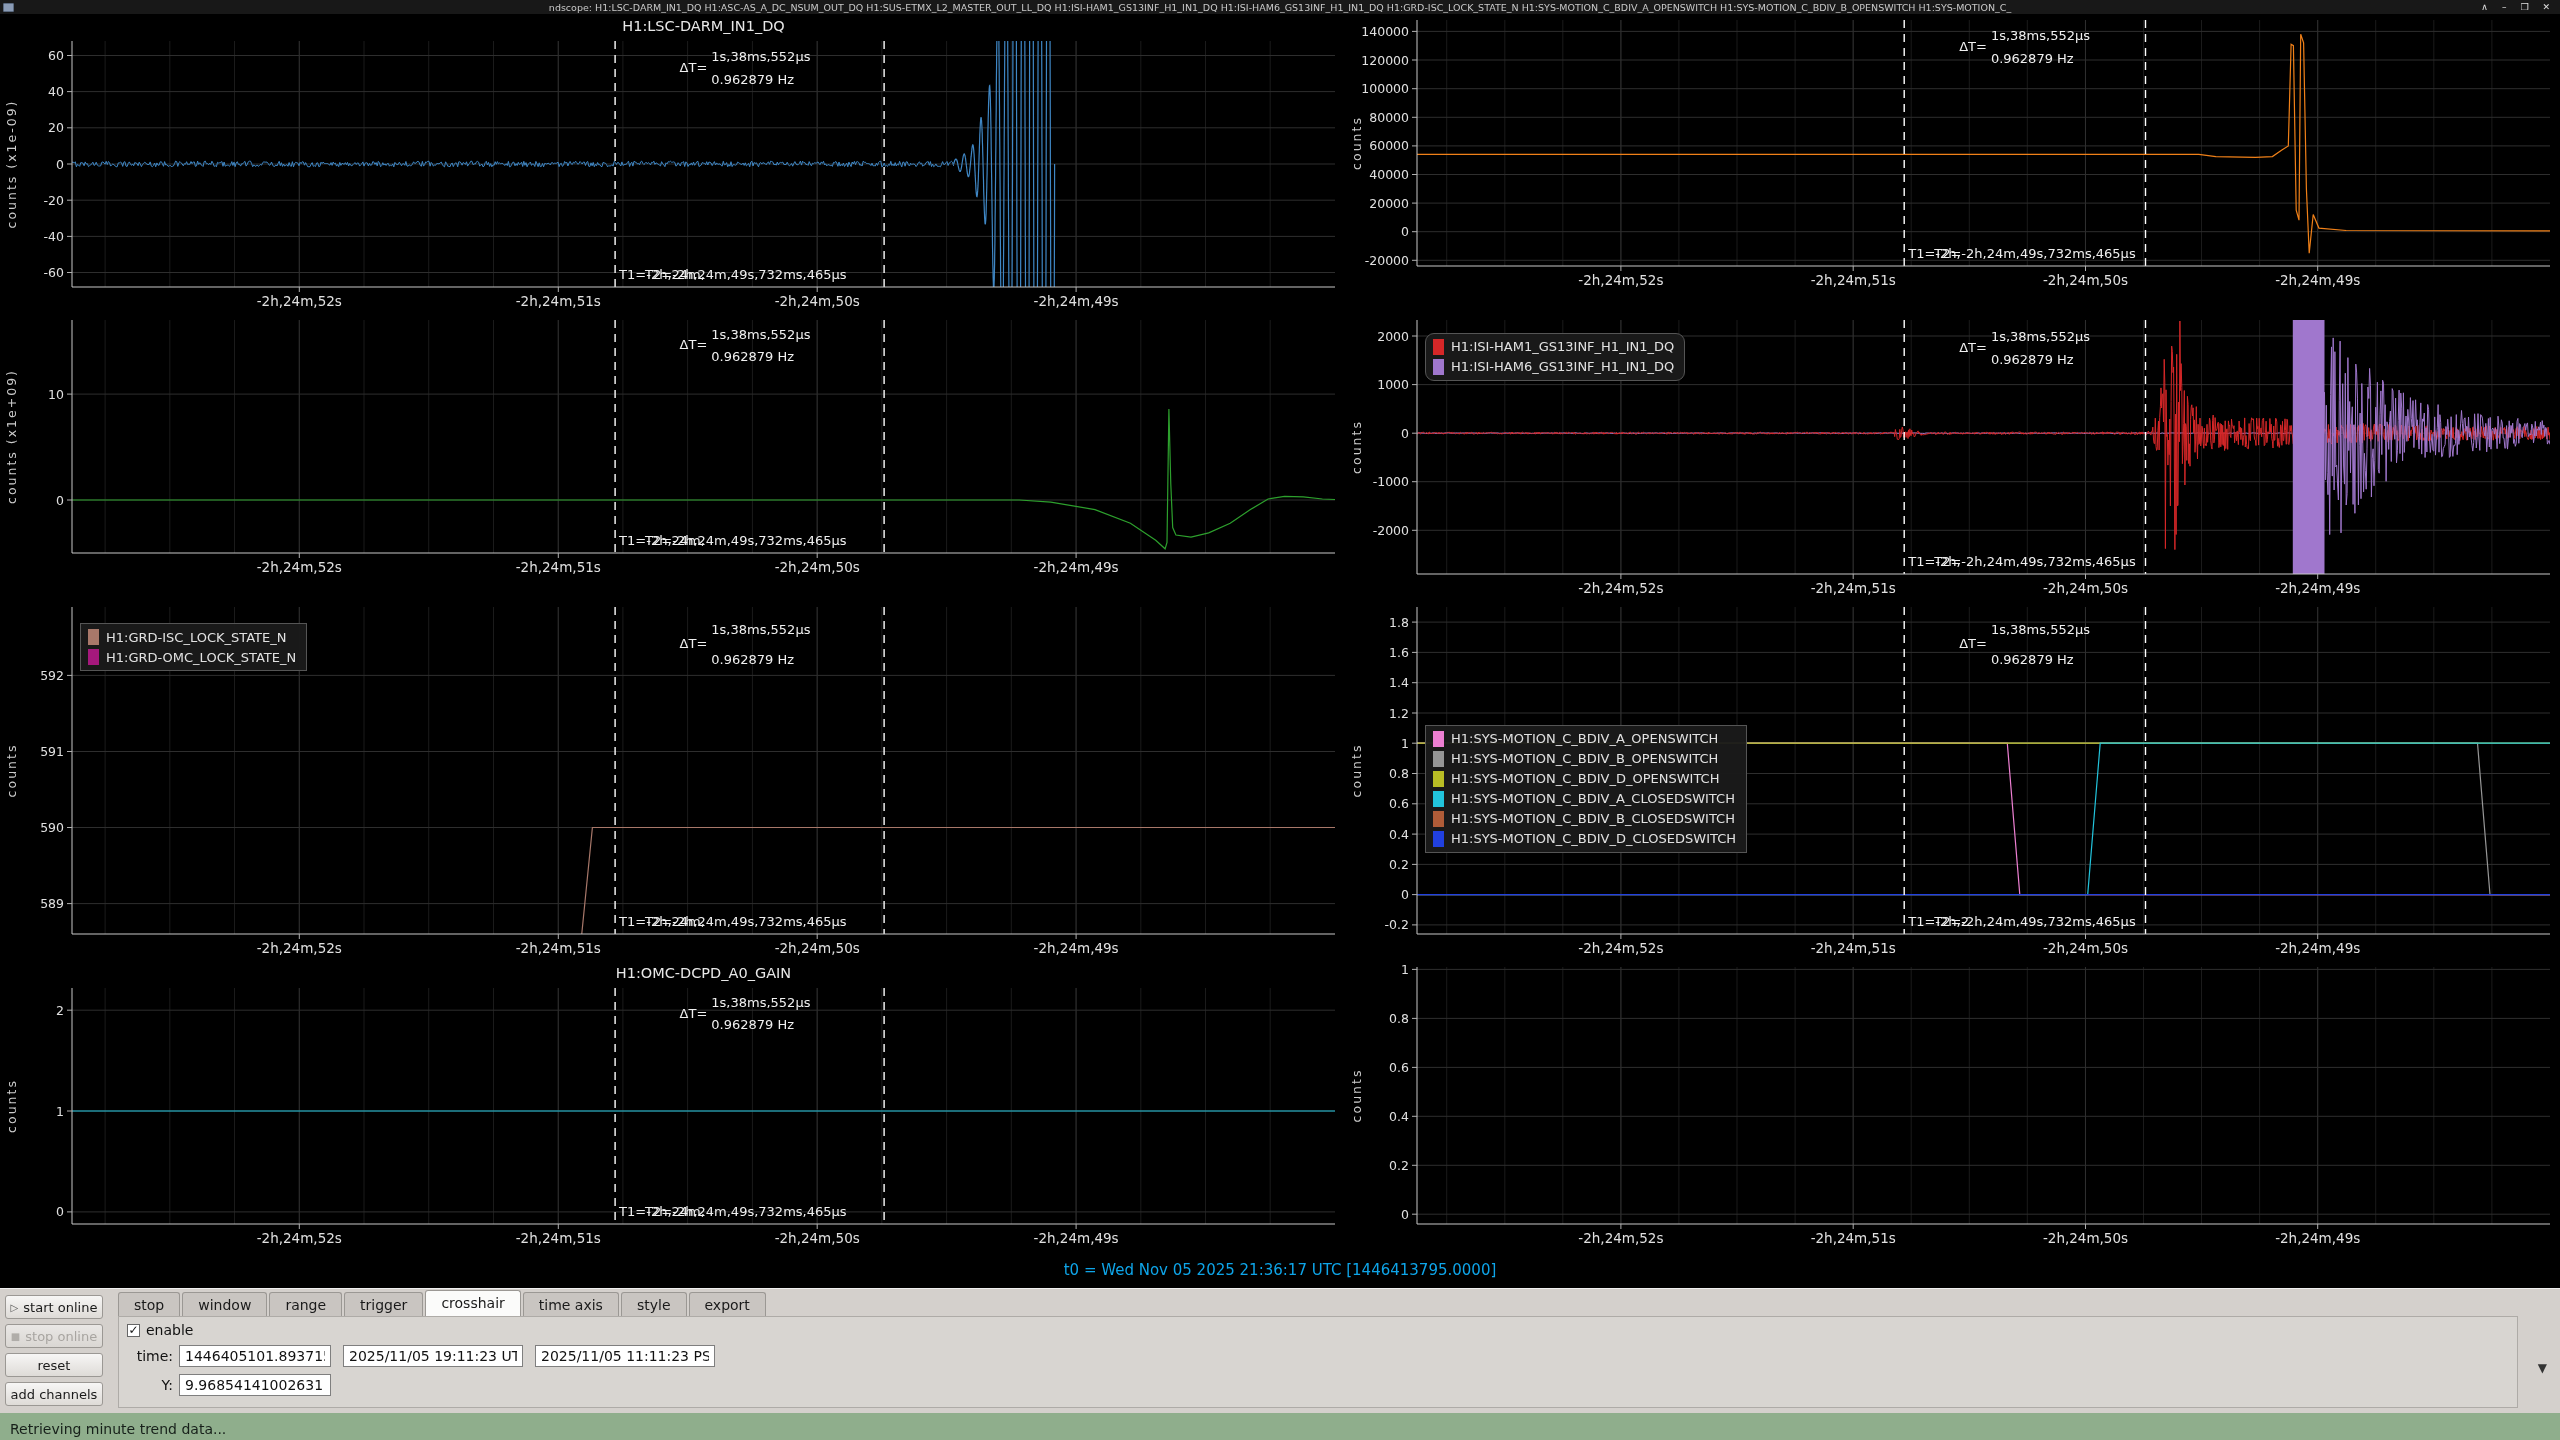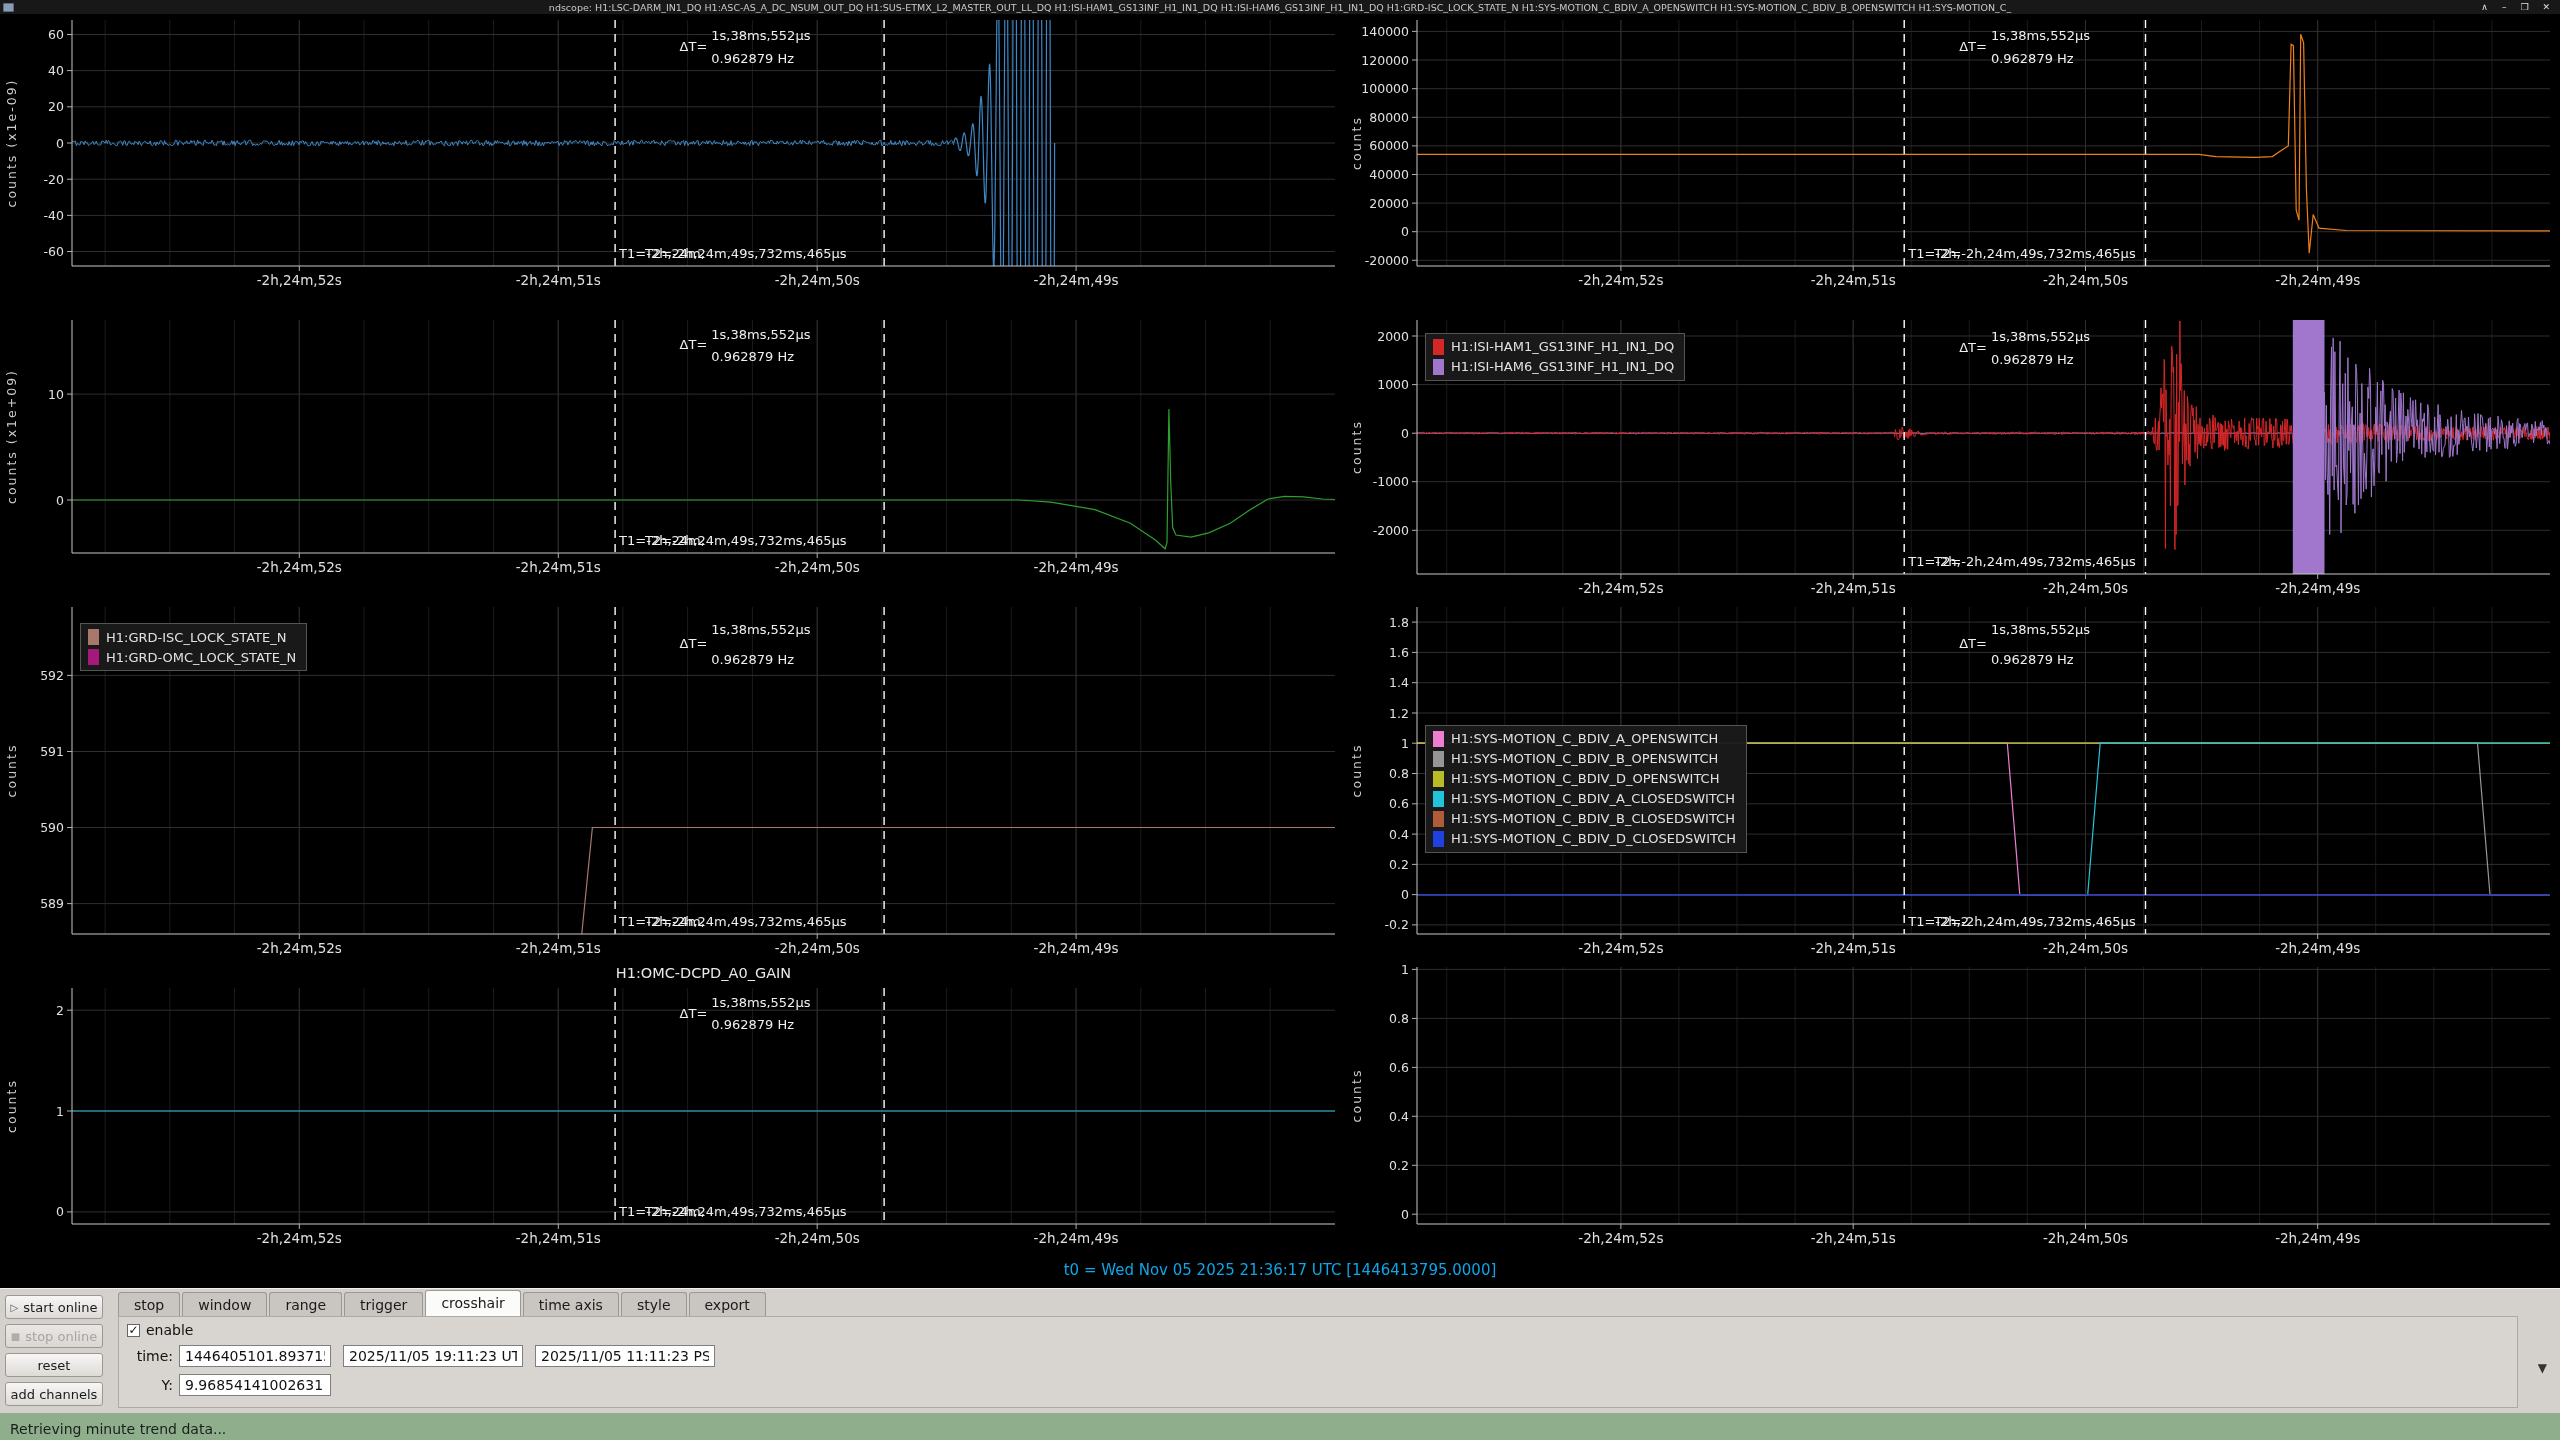--- a/index.html
+++ b/index.html
@@ -67,20 +67,21 @@
   <div id="titlebar-buttons">
     <span>∧</span>
     <span>–</span>
     <span>❒</span>
     <span>✕</span>
   </div>
 </div>
 
 <div id="plotgrid">
     <div class="plot">
+      <div class="ptitle">H1:LSC-DARM_IN1_DQ</div>
       <div class="svgwrap">
         <svg width="1345" height="279">
           <line x1="105.1" y1="6" x2="105.1" y2="252" stroke="#1b1b1b" stroke-width="1"></line>
           <line x1="169.8" y1="6" x2="169.8" y2="252" stroke="#1b1b1b" stroke-width="1"></line>
           <line x1="234.5" y1="6" x2="234.5" y2="252" stroke="#1b1b1b" stroke-width="1"></line>
           <line x1="299.3" y1="6" x2="299.3" y2="252" stroke="#1b1b1b" stroke-width="1"></line>
           <line x1="364.0" y1="6" x2="364.0" y2="252" stroke="#1b1b1b" stroke-width="1"></line>
           <line x1="428.7" y1="6" x2="428.7" y2="252" stroke="#1b1b1b" stroke-width="1"></line>
           <line x1="493.5" y1="6" x2="493.5" y2="252" stroke="#1b1b1b" stroke-width="1"></line>
           <line x1="558.2" y1="6" x2="558.2" y2="252" stroke="#1b1b1b" stroke-width="1"></line>
@@ -357,21 +358,21 @@
           <line x1="275.9" y1="260" x2="275.9" y2="265" stroke="#b0b0b0" stroke-width="1"></line>
           <text x="275.9" y="279" fill="#e0e0e0" font-size="13.5" text-anchor="middle">-2h,24m,52s</text>
           <line x1="508.2" y1="260" x2="508.2" y2="265" stroke="#b0b0b0" stroke-width="1"></line>
           <text x="508.2" y="279" fill="#e0e0e0" font-size="13.5" text-anchor="middle">-2h,24m,51s</text>
           <line x1="740.5" y1="260" x2="740.5" y2="265" stroke="#b0b0b0" stroke-width="1"></line>
           <text x="740.5" y="279" fill="#e0e0e0" font-size="13.5" text-anchor="middle">-2h,24m,50s</text>
           <line x1="972.7" y1="260" x2="972.7" y2="265" stroke="#b0b0b0" stroke-width="1"></line>
           <text x="972.7" y="279" fill="#e0e0e0" font-size="13.5" text-anchor="middle">-2h,24m,49s</text>
           <text x="16" y="133" fill="#cccccc" font-size="12.5" text-anchor="middle" style="letter-spacing:2px" transform="rotate(-90 16 133)">counts</text>
         </svg>
-        <div class="legend" style="left: 80px; top: 18.7px;">
+        <div class="legend" style="left: 80px; top: 18.7px; border-radius: 9px;">
           <div class="li">
             <span class="sw" style="background: rgb(214, 39, 40);"></span>
             <span>H1:ISI-HAM1_GS13INF_H1_IN1_DQ</span>
           </div>
           <div class="li">
             <span class="sw" style="background: rgb(160, 119, 205);"></span>
             <span>H1:ISI-HAM6_GS13INF_H1_IN1_DQ</span>
           </div>
         </div>
       </div>

